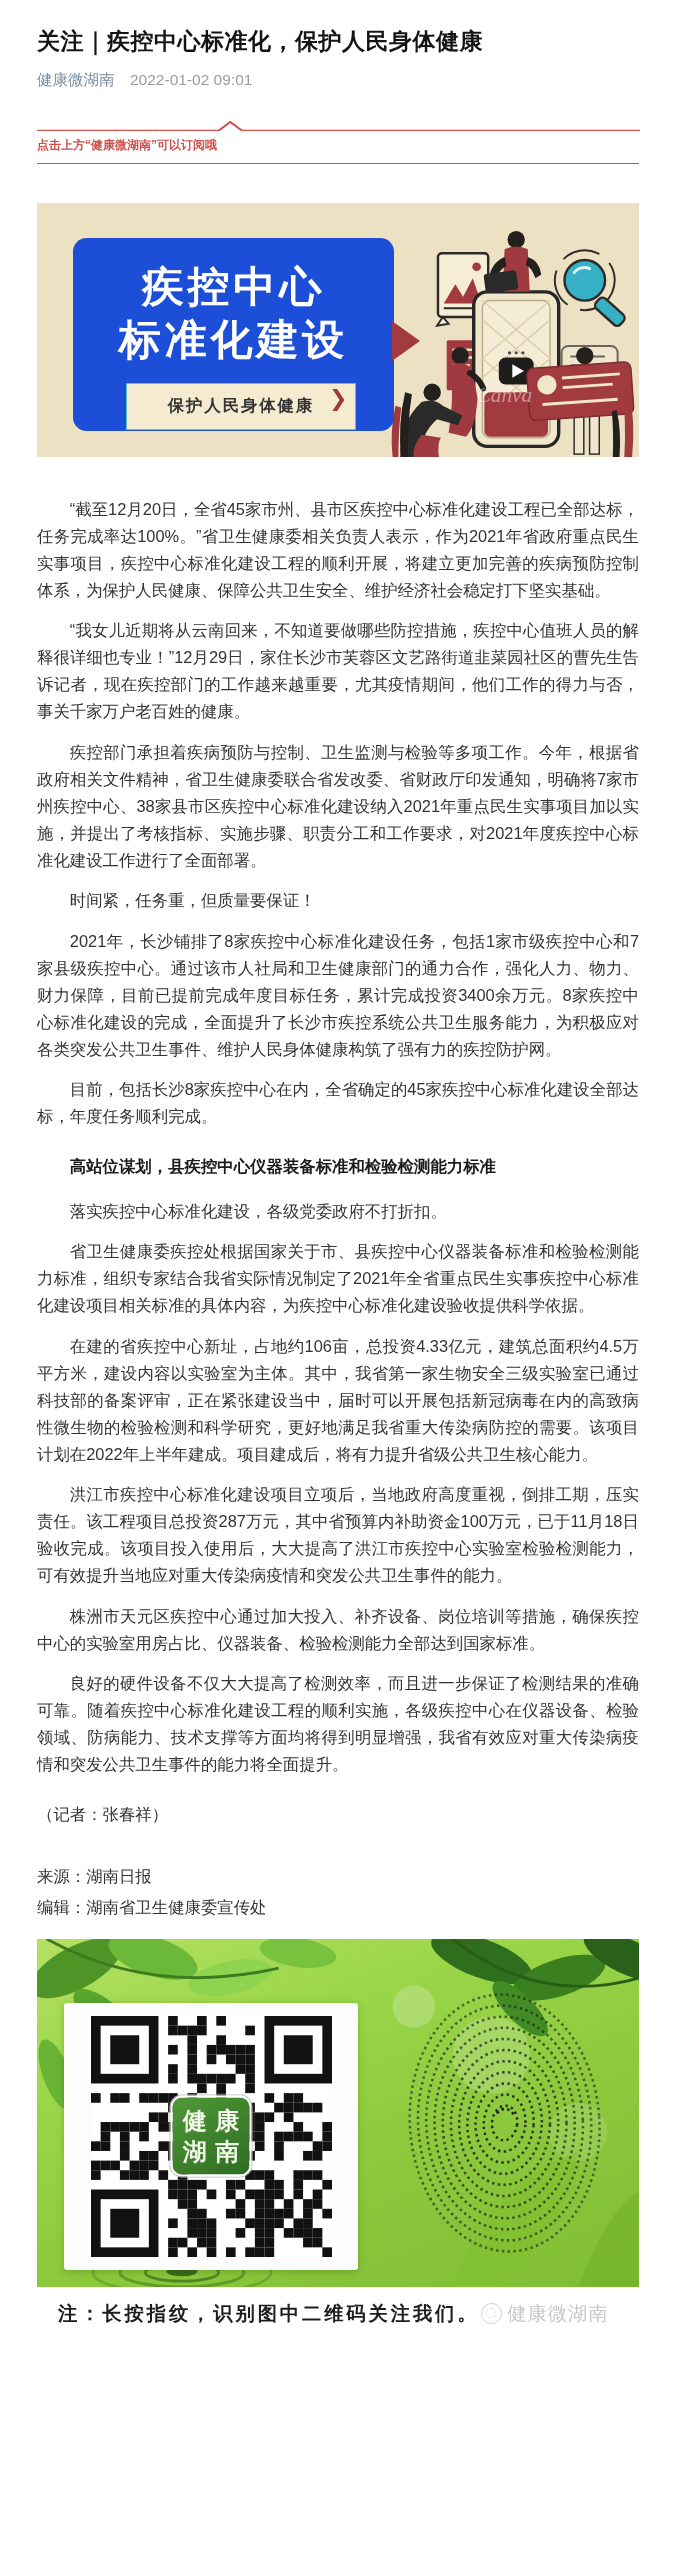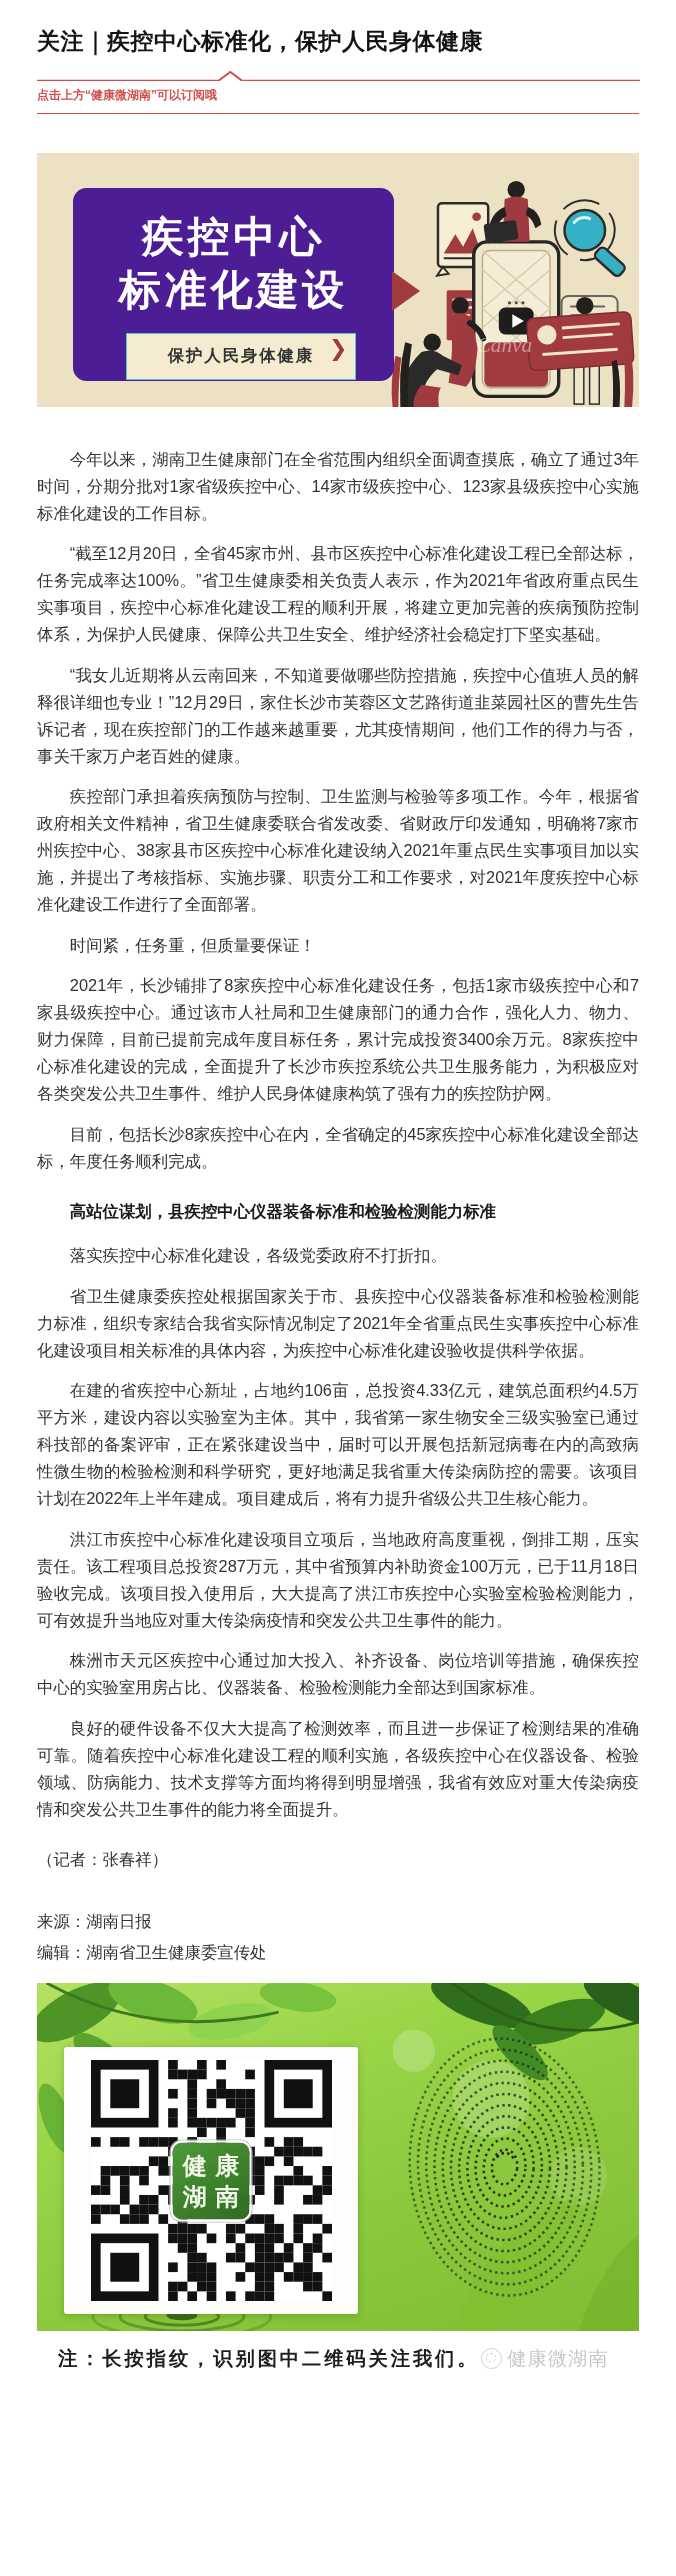--- a/index.html
+++ b/index.html
@@ -13,21 +13,21 @@
   .meta .date{color:#9b9b9b;}
 
   
   .subscribe{margin:0 0 39px;}
   .subscribe .caret-line{display:block;}
   .subscribe .sub-text{color:#d0504d;font-size:12px;padding:5.8px 0 8.7px;border-bottom:1.9px solid #d0504d;font-weight:bold;}
 
   
   .banner{position:relative;height:254px;background:#ece1c3;overflow:hidden;margin:0 0 39px;cursor:pointer;}
   .banner svg.illus{position:absolute;inset:0;}
-  .banner-box{position:absolute;left:36px;top:35px;width:321px;height:193px;background:#4c1d95;border-radius:13.5px;
+  .banner-box{position:absolute;left:36px;top:35px;width:321px;height:193px;background:#1d4ed8;border-radius:13.5px;
     display:flex;flex-direction:column;align-items:center;padding-top:23px;box-sizing:border-box;}
   .banner-box:after{content:"";position:absolute;right:-26px;top:83px;width:0;height:0;
     border-top:20px solid transparent;border-bottom:20px solid transparent;border-left:28px solid #a23b40;}
   .banner-line{color:#fff;font-weight:bold;font-size:42px;line-height:1.26;letter-spacing:3.9px;white-space:nowrap;}
   .ribbon{position:absolute;left:89px;top:180px;width:230px;height:47px;background:#f4ebd1;border:1.9px solid #56c3c9;
     box-sizing:border-box;display:flex;align-items:center;justify-content:center;z-index:3;}
   .ribbon-label{font-size:16.4px;font-weight:bold;color:#333;letter-spacing:1.9px;}
   .ribbon-arrow{position:absolute;right:7.7px;top:3.9px;color:#9e3a40;font-weight:bold;font-size:22px;line-height:1;}
 
   
@@ -58,20 +58,23 @@
   .wm-logo{width:21px;height:21px;border-radius:50%;border:1.9px solid #d0d0d0;box-sizing:border-box;position:relative;}
   .wm-logo:after{content:"";position:absolute;left:3.9px;top:3.9px;width:9.7px;height:9.7px;border-radius:50%;border:1.9px dashed #d8d8d8;box-sizing:border-box;}
 </style>
 </head>
 <body>
 
 <div class="page">
 
   <h1 class="title">关注｜疾控中心标准化，保护人民身体健康</h1>
 
+  <div class="meta">
+    <span class="account">健康微湖南</span><span class="date">2022-01-02 09:01</span>
+  </div>
 
   <div class="subscribe">
     <svg class="caret-line" width="603" height="11.6" viewBox="0 0 624 12">
       <path d="M0 11 H188 L200 2 L212 11 H624" fill="none" stroke="#d0504d" stroke-width="2"></path>
     </svg>
     <div class="sub-text">点击上方“健康微湖南”可以订阅哦</div>
   </div>
 
   <div class="banner">
     <svg class="illus" width="603" height="254" viewBox="0 0 624 263">
@@ -165,21 +168,20 @@
       <div class="banner-line">疾控中心</div>
       <div class="banner-line">标准化建设</div>
     </div>
     <div class="ribbon">
       <span class="ribbon-label">保护人民身体健康</span>
       <span class="ribbon-arrow">❯</span>
     </div>
   </div>
 
   <div class="article">
-    <p class="para">今年以来，湖南卫生健康部门在全省范围内组织全面调查摸底，确立了通过3年时间，分期分批对1家省级疾控中心、14家市级疾控中心、123家县级疾控中心实施标准化建设的工作目标。</p>
     <p class="para">“截至12月20日，全省45家市州、县市区疾控中心标准化建设工程已全部达标，任务完成率达100%。”省卫生健康委相关负责人表示，作为2021年省政府重点民生实事项目，疾控中心标准化建设工程的顺利开展，将建立更加完善的疾病预防控制体系，为保护人民健康、保障公共卫生安全、维护经济社会稳定打下坚实基础。</p>
     <p class="para">“我女儿近期将从云南回来，不知道要做哪些防控措施，疾控中心值班人员的解释很详细也专业！”12月29日，家住长沙市芙蓉区文艺路街道韭菜园社区的曹先生告诉记者，现在疾控部门的工作越来越重要，尤其疫情期间，他们工作的得力与否，事关千家万户老百姓的健康。</p>
     <p class="para">疾控部门承担着疾病预防与控制、卫生监测与检验等多项工作。今年，根据省政府相关文件精神，省卫生健康委联合省发改委、省财政厅印发通知，明确将7家市州疾控中心、38家县市区疾控中心标准化建设纳入2021年重点民生实事项目加以实施，并提出了考核指标、实施步骤、职责分工和工作要求，对2021年度疾控中心标准化建设工作进行了全面部署。</p>
     <p class="para">时间紧，任务重，但质量要保证！</p>
     <p class="para">2021年，长沙铺排了8家疾控中心标准化建设任务，包括1家市级疾控中心和7家县级疾控中心。通过该市人社局和卫生健康部门的通力合作，强化人力、物力、财力保障，目前已提前完成年度目标任务，累计完成投资3400余万元。8家疾控中心标准化建设的完成，全面提升了长沙市疾控系统公共卫生服务能力，为积极应对各类突发公共卫生事件、维护人民身体健康构筑了强有力的疾控防护网。</p>
     <p class="para">目前，包括长沙8家疾控中心在内，全省确定的45家疾控中心标准化建设全部达标，年度任务顺利完成。</p>
     <h3 class="sub">高站位谋划，县疾控中心仪器装备标准和检验检测能力标准</h3>
     <p class="para">落实疾控中心标准化建设，各级党委政府不打折扣。</p>
     <p class="para">省卫生健康委疾控处根据国家关于市、县疾控中心仪器装备标准和检验检测能力标准，组织专家结合我省实际情况制定了2021年全省重点民生实事疾控中心标准化建设项目相关标准的具体内容，为疾控中心标准化建设验收提供科学依据。</p>
     <p class="para">在建的省疾控中心新址，占地约106亩，总投资4.33亿元，建筑总面积约4.5万平方米，建设内容以实验室为主体。其中，我省第一家生物安全三级实验室已通过科技部的备案评审，正在紧张建设当中，届时可以开展包括新冠病毒在内的高致病性微生物的检验检测和科学研究，更好地满足我省重大传染病防控的需要。该项目计划在2022年上半年建成。项目建成后，将有力提升省级公共卫生核心能力。</p>

